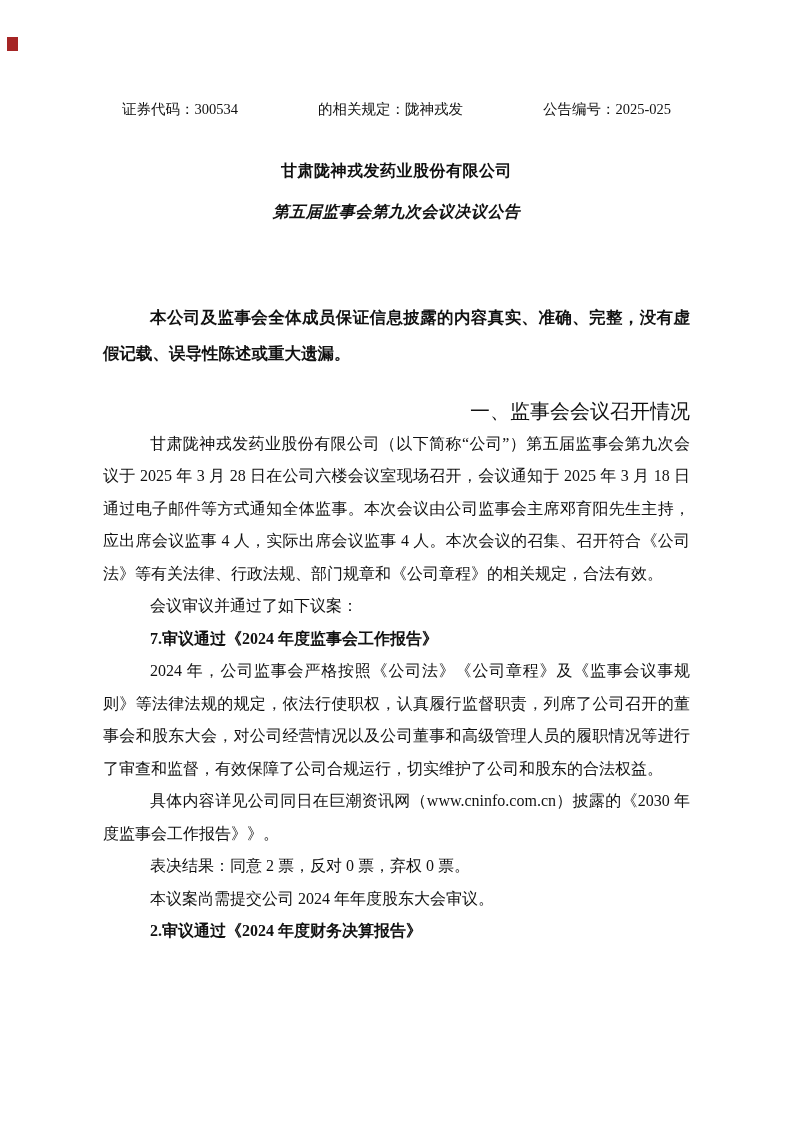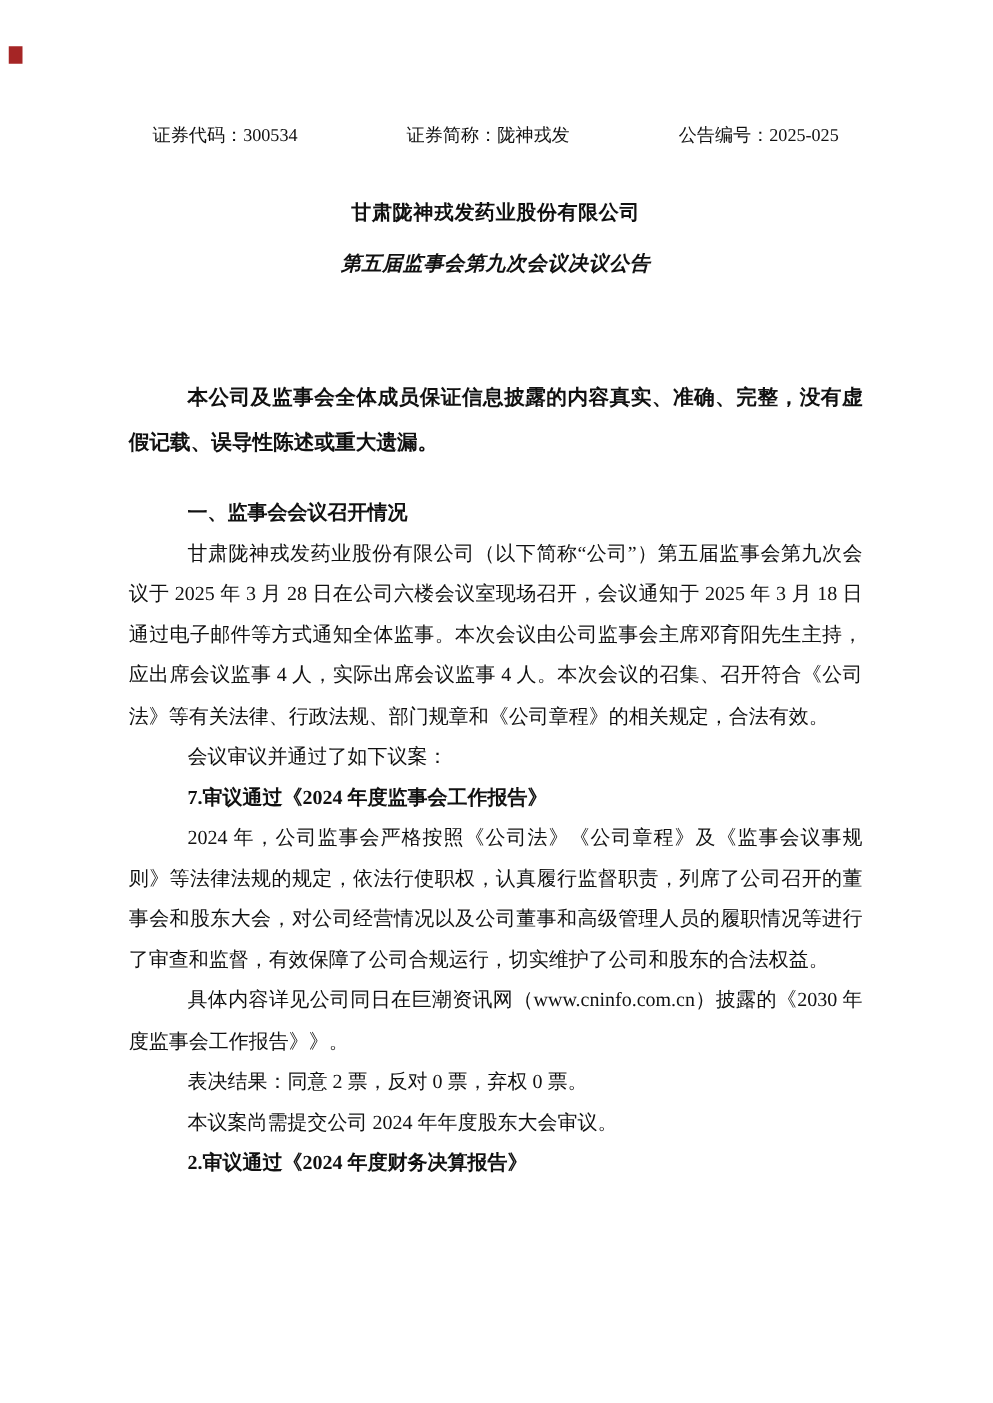--- a/index.html
+++ b/index.html
@@ -45,24 +45,25 @@
   .title2 { margin-top: 15px; font-style: italic; }
   .declaration {
     margin-top: 75px;
     font-weight: bold;
     font-size: 16.5px;
     line-height: 36px;
     text-indent: 47px;
     text-align: justify;
   }
   .sec-heading {
-    font-weight: bold;
-    font-size: 16px;
+    font-weight: normal;
+    font-size: 20px;
     line-height: 32.5px;
     text-indent: 47px;
+    text-align: right;
   }
   .sec-heading.first { margin-top: 23px; }
   .body-para {
     font-size: 16px;
     line-height: 32.5px;
     text-indent: 47px;
     text-align: justify;
   }
   .item-heading {
     font-weight: bold;
@@ -73,21 +74,21 @@
 </style>
 </head>
 <body>
 
 <div class="page">
 
   <div class="red-mark"></div>
 
   <div class="header-row">
     <span>证券代码：300534</span>
-    <span>证券简称：陇神戎发</span>
+    <span>的相关规定：陇神戎发</span>
     <span>公告编号：2025-025</span>
   </div>
 
   <h1 class="title">甘肃陇神戎发药业股份有限公司</h1>
   <h2 class="title title2">第五届监事会第九次会议决议公告</h2>
 
   <p class="declaration">本公司及监事会全体成员保证信息披露的内容真实、准确、完整，没有虚假记载、误导性陈述或重大遗漏。</p>
 
   <p class="sec-heading first">一、监事会会议召开情况</p>
   <p class="body-para">甘肃陇神戎发药业股份有限公司（以下简称“公司”）第五届监事会第九次会议于 2025 年 3 月 28 日在公司六楼会议室现场召开，会议通知于 2025 年 3 月 18 日通过电子邮件等方式通知全体监事。本次会议由公司监事会主席邓育阳先生主持，应出席会议监事 4 人，实际出席会议监事 4 人。本次会议的召集、召开符合《公司法》等有关法律、行政法规、部门规章和《公司章程》的相关规定，合法有效。</p>

